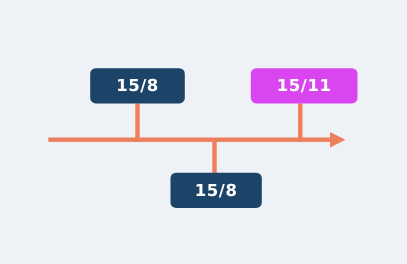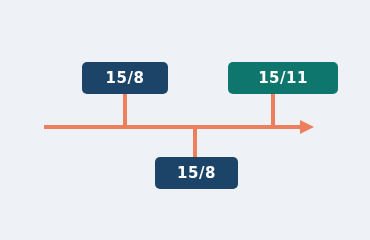--- a/index.html
+++ b/index.html
@@ -66,17 +66,17 @@
   <div class="stem" style="left: 123px; top: 94px; height: 35px; background: rgb(237, 127, 92);"></div>
   <div class="stem" style="left: 193px; top: 127px; height: 32px; background: rgb(237, 127, 92);"></div>
   <div class="stem" style="left: 271px; top: 94px; height: 35px; background: rgb(237, 127, 92);"></div>
 
   <div class="event-box" style="left: 82px; top: 62px; width: 86px; height: 32px; background: rgb(28, 67, 104);">
     <span class="event-label" style="color: rgb(255, 255, 255);">15/8</span>
   </div>
   <div class="event-box" style="left: 155px; top: 157px; width: 83px; height: 32px; background: rgb(28, 67, 104); align-items: center;">
     <span class="event-label" style="color: rgb(255, 255, 255);">15/8</span>
   </div>
-  <div class="event-box" style="left: 228px; top: 62px; width: 110px; height: 32px; background: #0f766e;">
+  <div class="event-box" style="left: 228px; top: 62px; width: 97px; height: 32px; background: #d946ef;">
     <span class="event-label" style="color: rgb(255, 255, 255);">15/11</span>
   </div>
 
 </div>
 
 </body></html>

